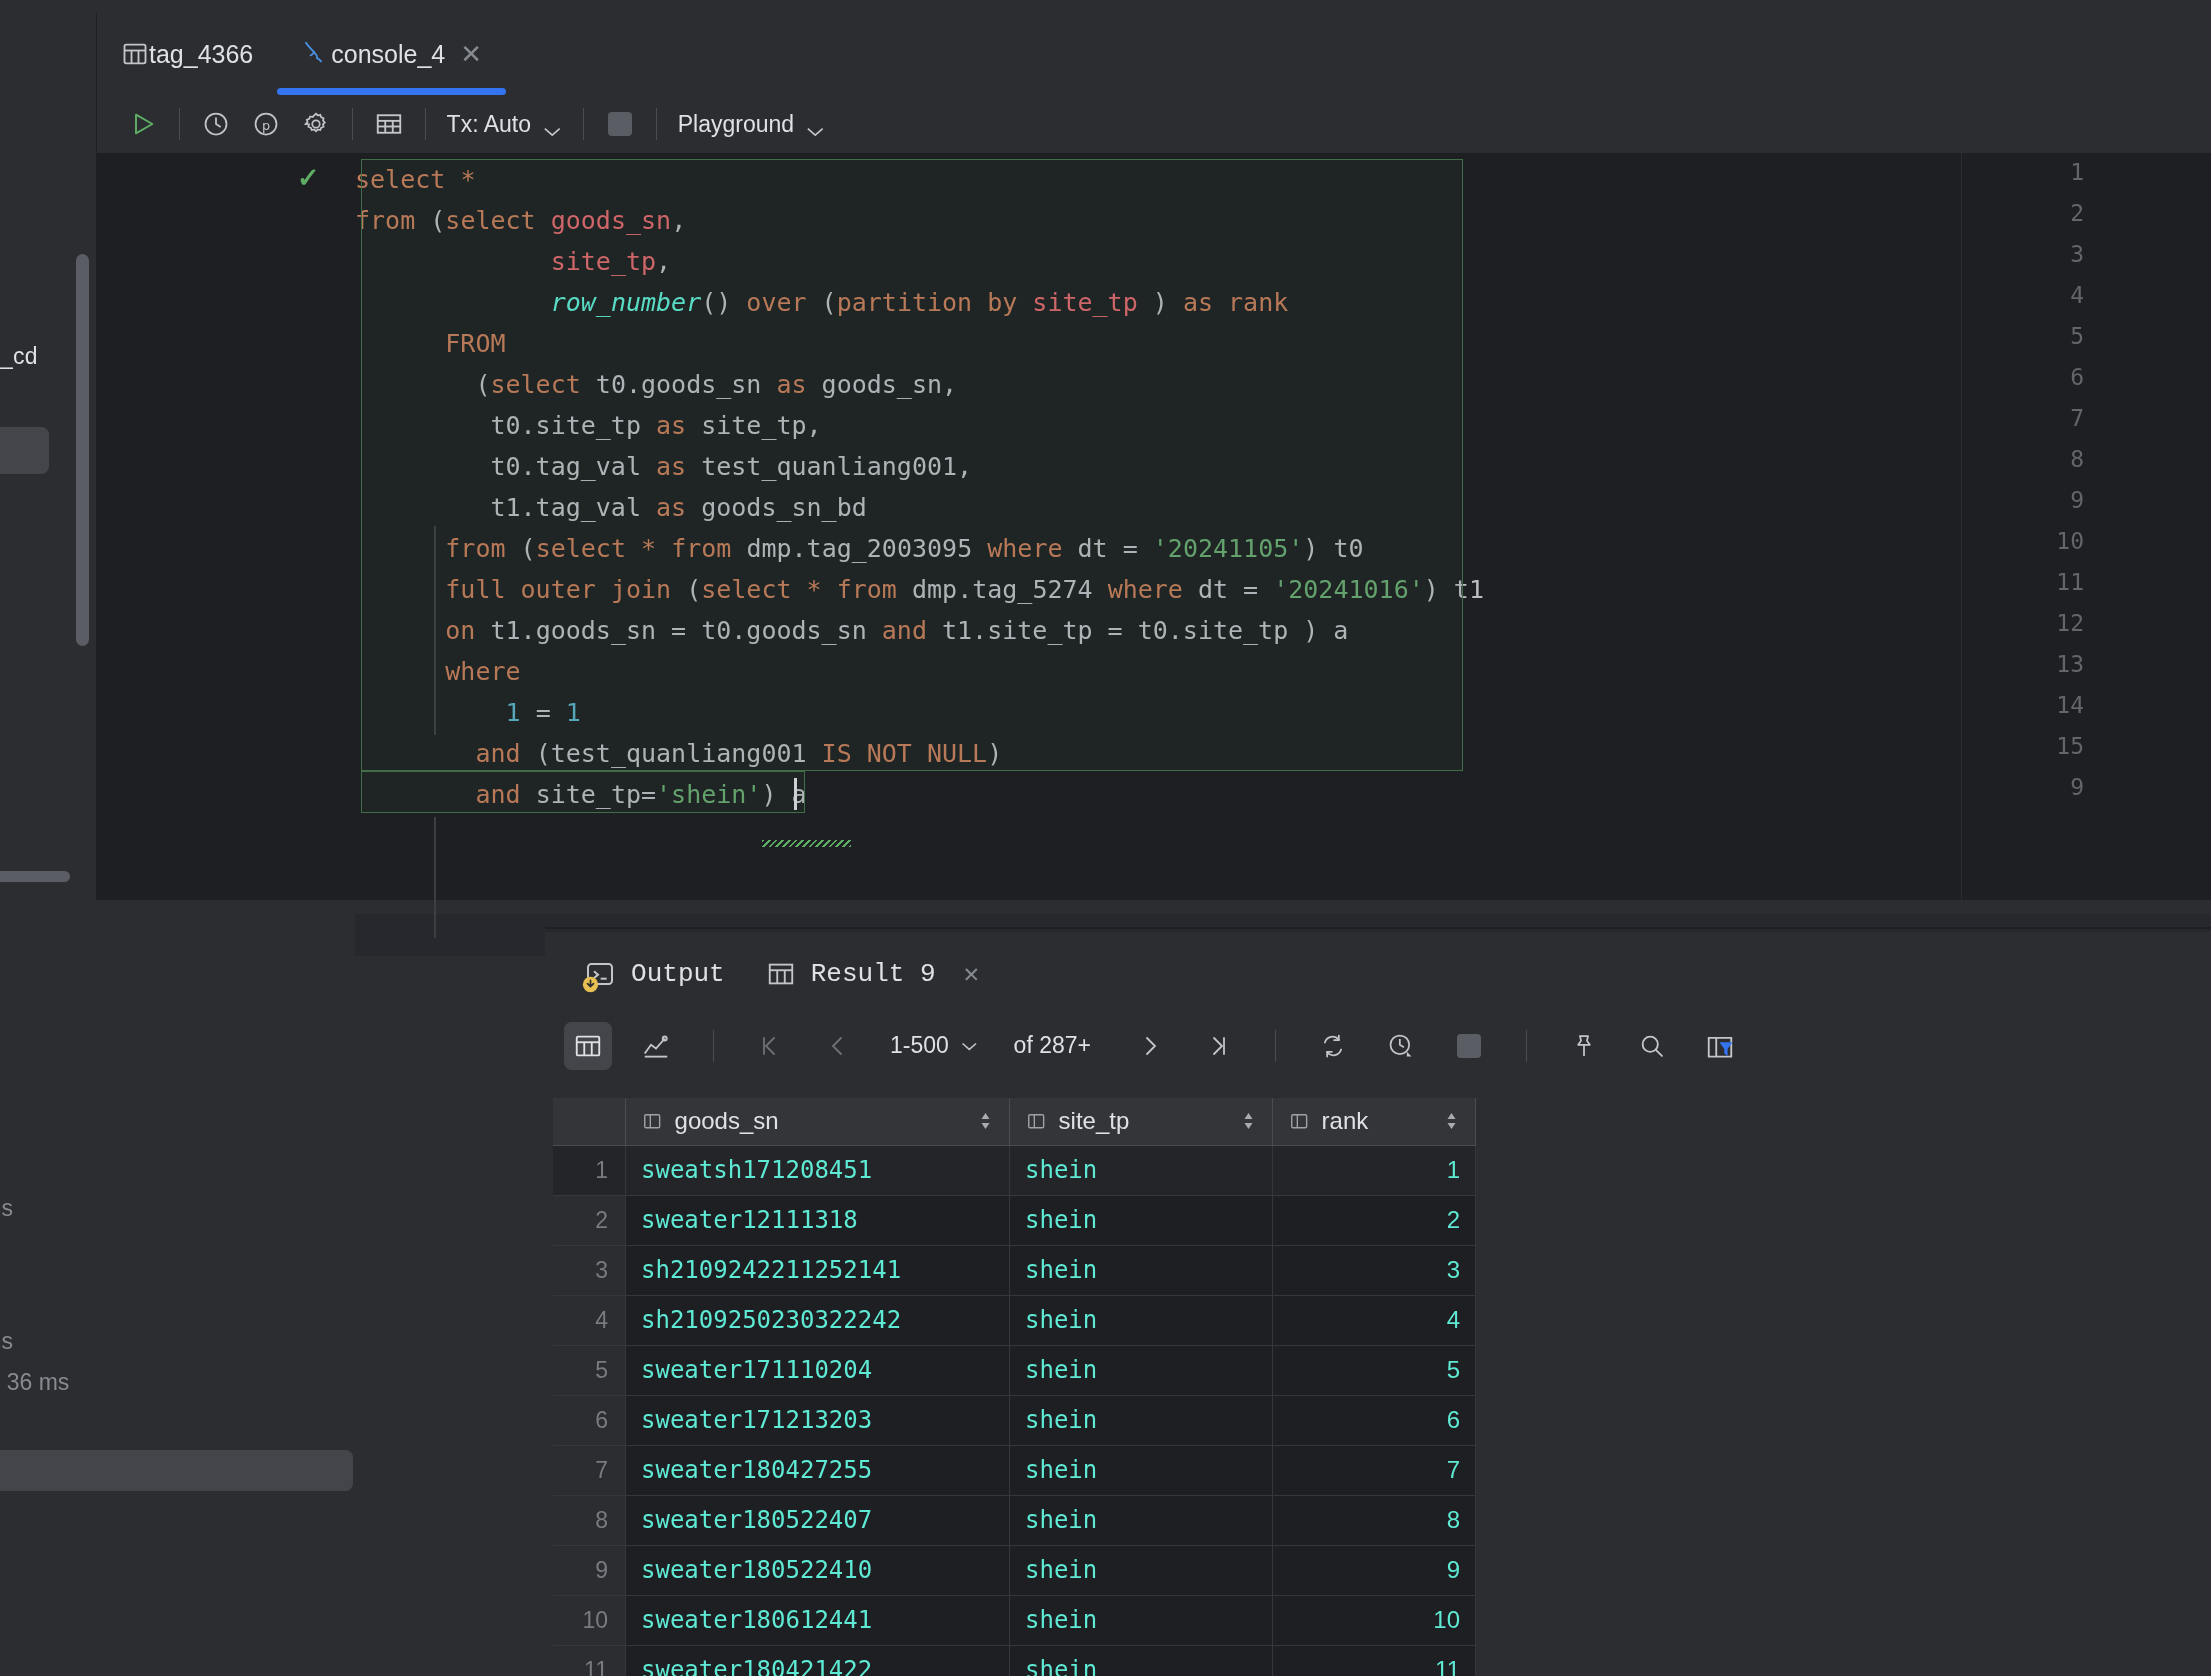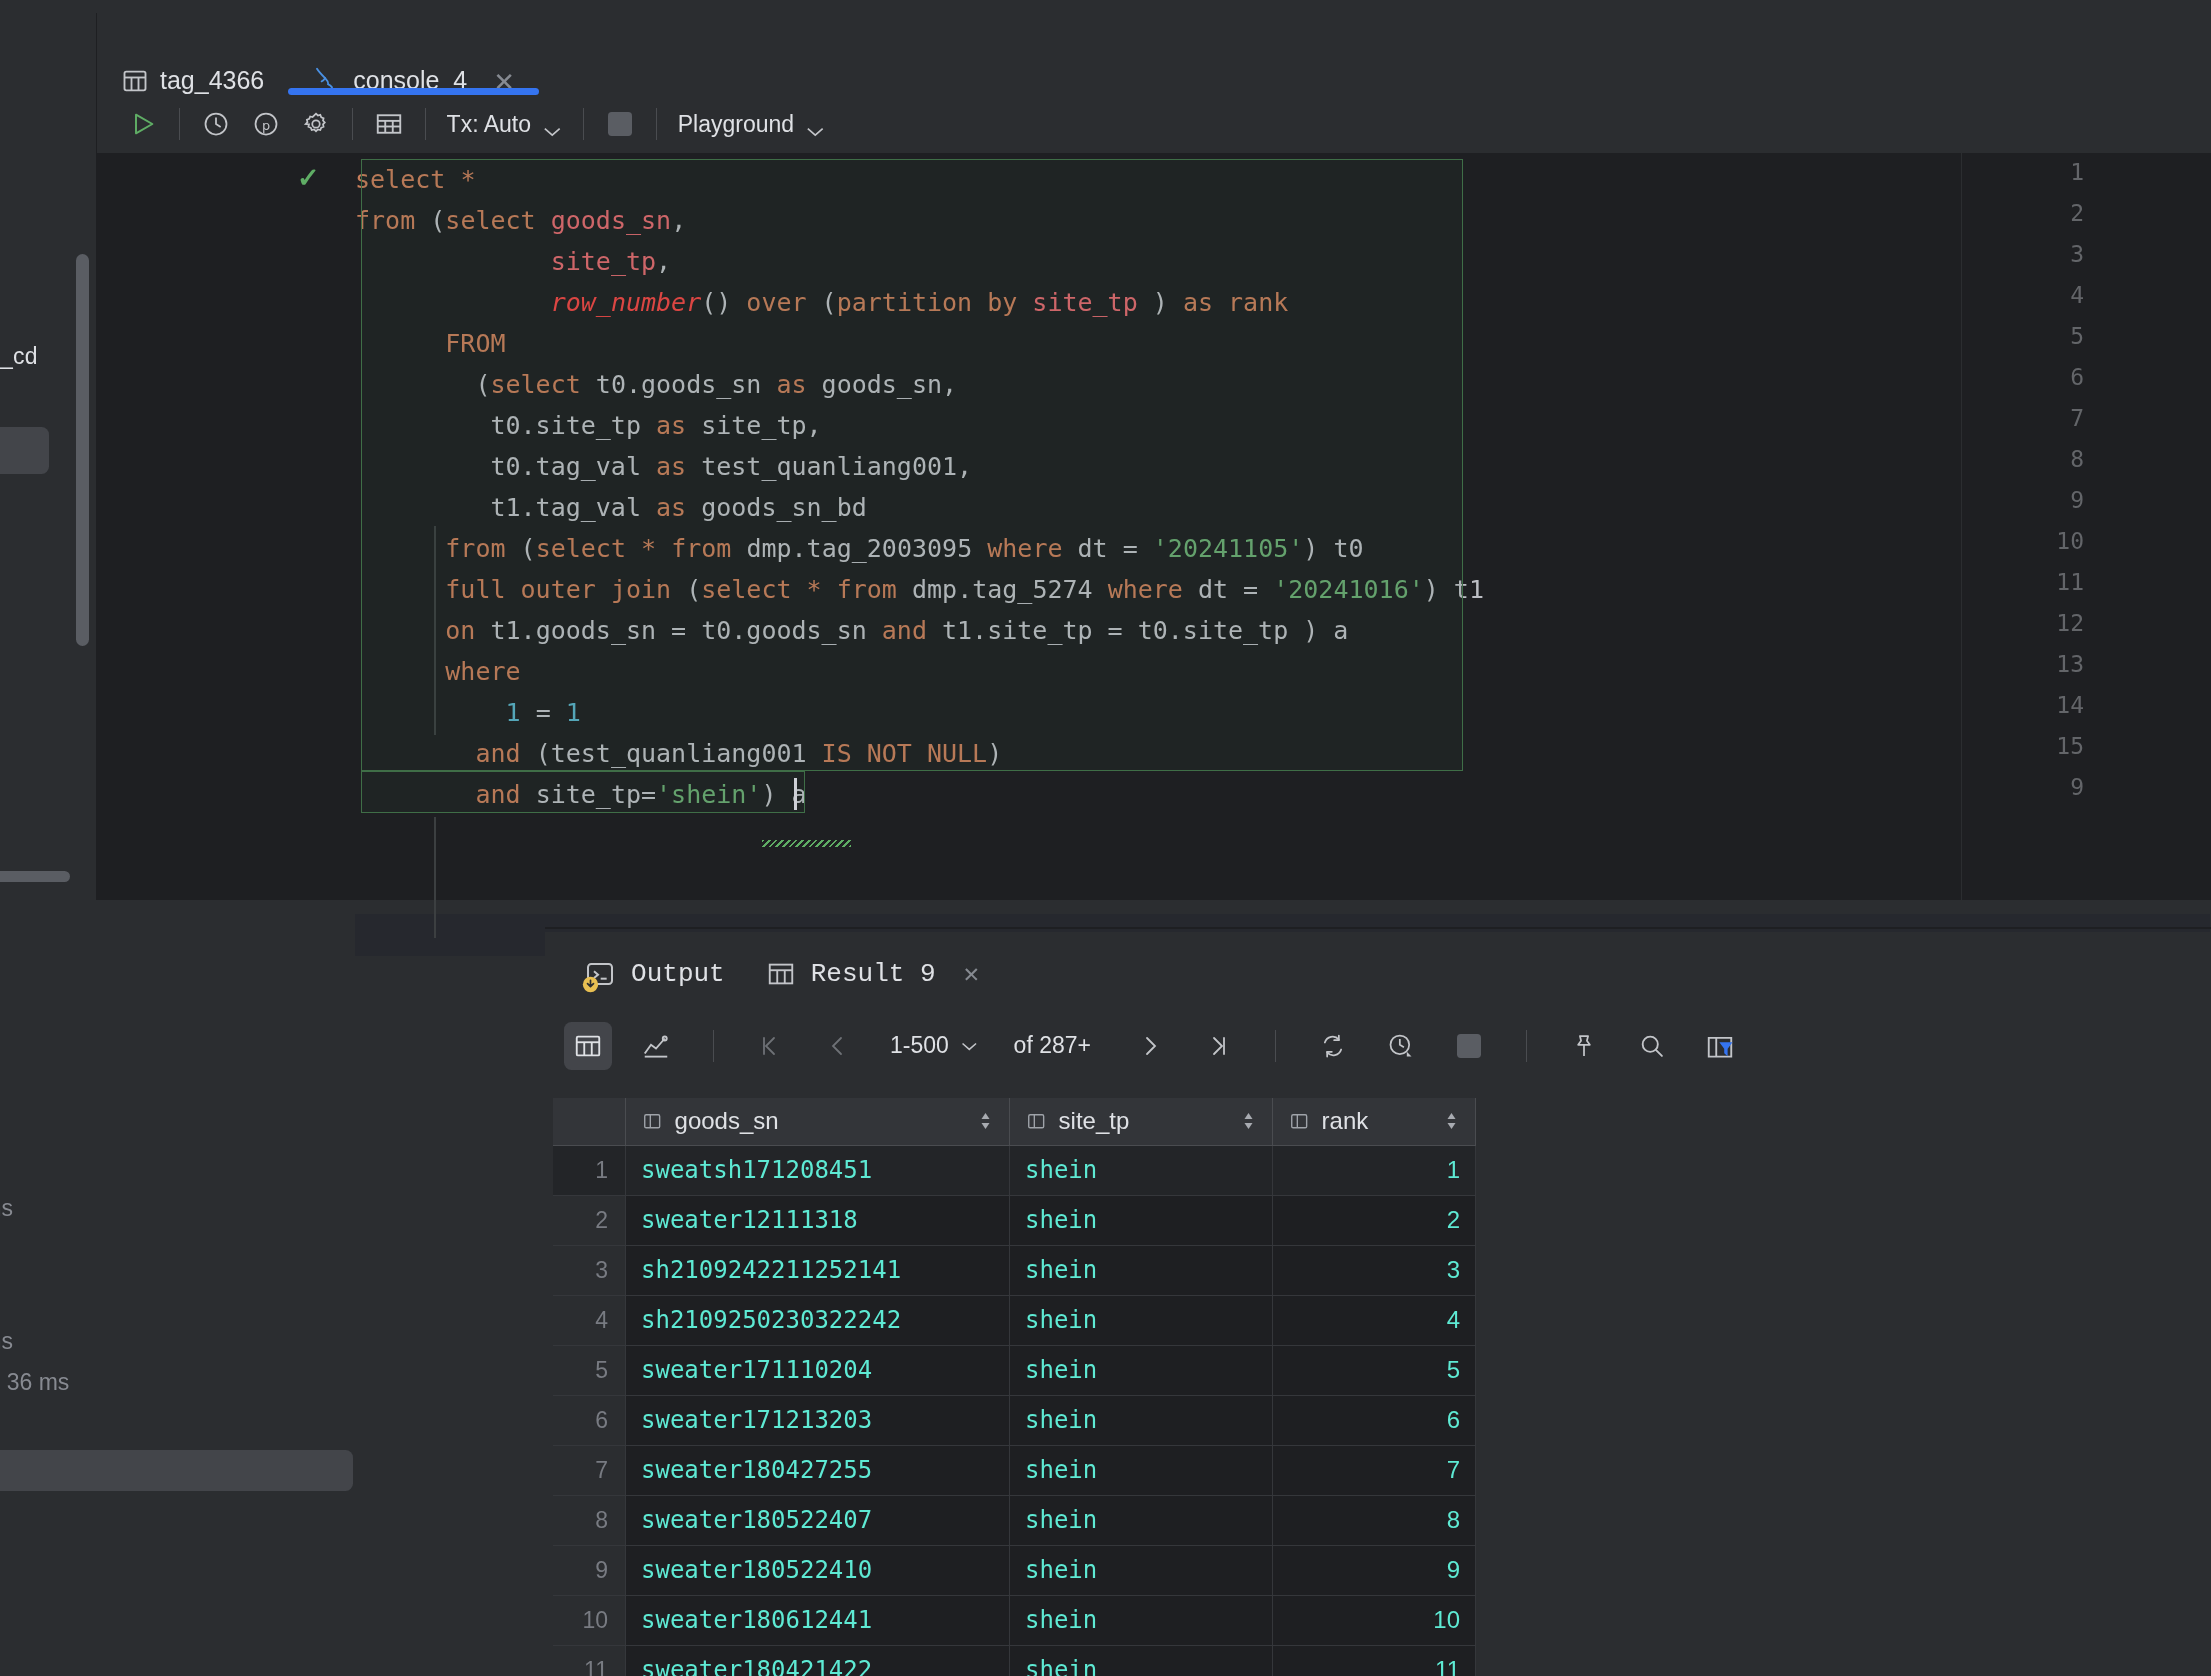--- a/index.html
+++ b/index.html
@@ -60,21 +60,21 @@
   .editor-wrap {
     position: absolute; left: 97px; top: 13px; width: 2114px; height: 887px;
     background: #1E1F22;
   }
   .tabbar {
     position: absolute; left: 0; top: 0; width: 2114px; height: 82px;
     background: #2B2D30;
     display: flex; align-items: center;
   }
   .tab {
-    display: flex; align-items: flex-end; gap: 11px;
+    display: flex; align-items: center; gap: 0;
     height: 82px; padding: 0 24px; position: relative;
     color: #DFE1E5; font-size: 25px; cursor: default;
   }
   .tab .close {
     color: #868A91; font-size: 26px; margin-left: 15px; line-height: 1;
   }
   .tab.active::after {
     content: ""; position: absolute; left: 0; right: 0; bottom: 0;
     height: 7.5px; background: #3574F0; border-radius: 3.7px;
   }
@@ -138,21 +138,21 @@
   .caret {
     position: absolute; width: 2.8px; height: 32px; background: #CED0D6;
   }
   .squiggle {
     position: absolute; height: 6.5px; width: 89px;
     background: repeating-linear-gradient(135deg,#5FAD65 0 1.9px, transparent 1.9px 4.7px);
   }
   
   .k  { color: #C77D5B; }   
   .id { color: #E0686F; }   
-  .fn { color: #ef4444; font-style: italic; }  
+  .fn { color: #5eead4; font-style: italic; }  
   .s  { color: #6AAB73; }   
   .n  { color: #59AFC7; }   
   .w  { color: #BCBEC4; }   
 
   
   .results {
     position: absolute; left: 545px; top: 932px; width: 1666px; height: 744px;
     background: #2B2D30;
   }
   .results-topline {

